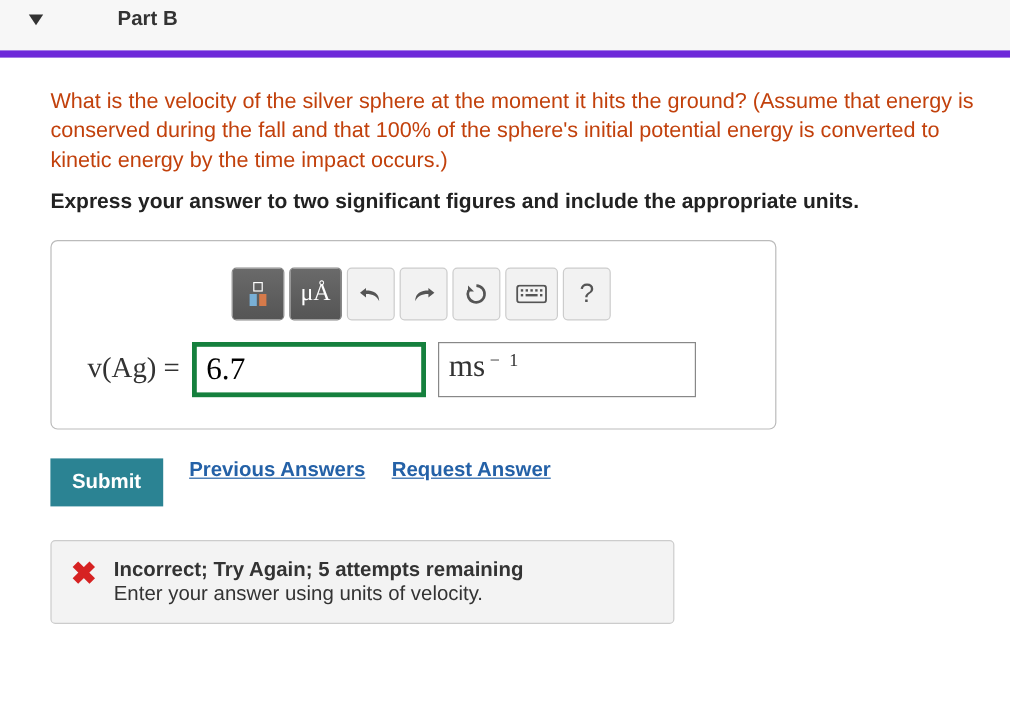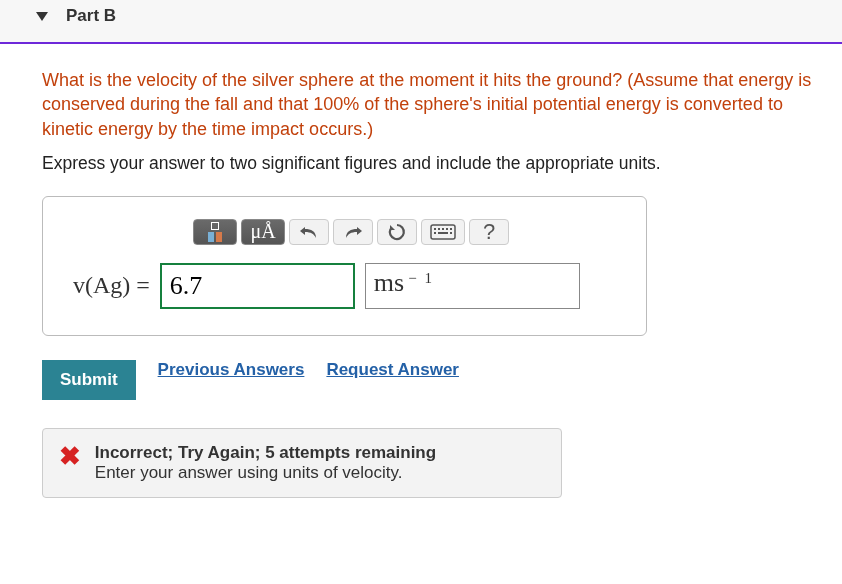--- a/index.html
+++ b/index.html
@@ -1,37 +1,37 @@
 <!DOCTYPE html>
 <html><head>
 <meta charset="utf-8">
 <style>
 * { box-sizing: border-box; margin: 0; padding: 0; }
 body { font-family: Arial, Helvetica, sans-serif; font-size: 16px; color: #333; background: #fff; width: 842px; }
-.header-bar { background: #f7f7f7; border-bottom: 2px solid #6d28d9; padding: 6px 20px 16px 32px; display: flex; align-items: center; }
+.header-bar { background: #f7f7f7; border-bottom: 6px solid #6d28d9; padding: 6px 20px 16px 20px; display: flex; align-items: center; gap: 44px; }
 .collapse-arrow { width: 0; height: 0; border-left: 6px solid transparent; border-right: 6px solid transparent; border-top: 9px solid #333; margin-right: 18px; margin-left: 4px; }
 .part-title { font-weight: bold; font-size: 17px; }
 .content { padding: 24px 30px 10px 42px; }
 .question-text { font-size: 18px; color: #c2410c; line-height: 1.35; margin-bottom: 12px; }
-.instruction { font-weight: normal; font-size: 17.5px; color: #222; margin-bottom: 22px; }
+.instruction { font-weight: bold; font-size: 17.5px; color: #222; margin-bottom: 22px; }
 .answer-box { border: 1px solid #bbb; border-radius: 6px; padding: 22px 30px 26px 30px; width: 605px; }
 .toolbar { display: flex; align-items: center; gap: 4px; margin-left: 120px; margin-bottom: 18px; }
 .tool-btn-group { display: flex; gap: 4px; }
-.tool-btn { width: 44px; height: 26px; border: 1px solid #888; border-radius: 4px; background: linear-gradient(#6a6a6a,#555); display: flex; align-items: center; justify-content: center; cursor: pointer; color: #fff; }
+.tool-btn { width: 44px; height: 44px; border: 1px solid #888; border-radius: 4px; background: linear-gradient(#6a6a6a,#555); display: flex; align-items: center; justify-content: center; cursor: pointer; color: #fff; }
 .tool-btn.light { background: #f2f2f2; border: 1px solid #ccc; color: #555; font-size: 20px; }
 .tool-btn.light.narrow { width: 40px; }
 .templ-icon { display: flex; flex-direction: column; align-items: center; gap: 2px; }
 .templ-top { width: 8px; height: 8px; border: 1.5px solid #fff; }
 .templ-bot { display: flex; gap: 2px; }
 .templ-bot div { width: 6px; height: 10px; background: #d67a4a; }
 .templ-bot div:first-child { background: #79b0d6; }
 .mu-a { font-size: 20px; font-family: 'Times New Roman', serif; color: #fff; }
 .answer-row { display: flex; align-items: center; gap: 10px; font-size: 24px; }
 .var-label { font-family: 'Times New Roman', serif; font-size: 24px; }
-.answer-input { width: 195px; height: 46px; border: 2px solid #15803d; font-size: 26px; font-family: 'Times New Roman', serif; padding: 4px 8px; background: #fff; }
+.answer-input { width: 195px; height: 46px; border: 4px solid #15803d; font-size: 26px; font-family: 'Times New Roman', serif; padding: 4px 8px; background: #fff; }
 .units-box { width: 215px; height: 46px; border: 1px solid #888; font-size: 26px; font-family: 'Times New Roman', serif; padding: 4px 8px; display: flex; align-items: baseline; background: #fff; }
 .units-box .exp { font-size: 15px; position: relative; top: -8px; margin-left: 4px; letter-spacing: 2px; }
 .submit-row { display: flex; gap: 22px; margin-top: 24px; }
 .submit-btn { background: #2b8393; color: #fff; border: none; padding: 10px 18px; font-size: 17px; font-weight: bold; cursor: pointer; }
 .link { color: #2461a7; font-weight: bold; font-size: 17px; text-decoration: underline; cursor: pointer; }
 .feedback { border: 1px solid #ccc; background: #f3f3f3; border-radius: 4px; padding: 14px 16px; margin-top: 28px; width: 520px; display: flex; gap: 14px; }
 .x-icon { color: #d62222; font-size: 26px; font-weight: bold; line-height: 1; }
 .feedback-text .bold { font-weight: bold; font-size: 17px; }
 .feedback-text .sub { font-size: 17px; color: #333; margin-top: 0; }
 svg { display: block; }

